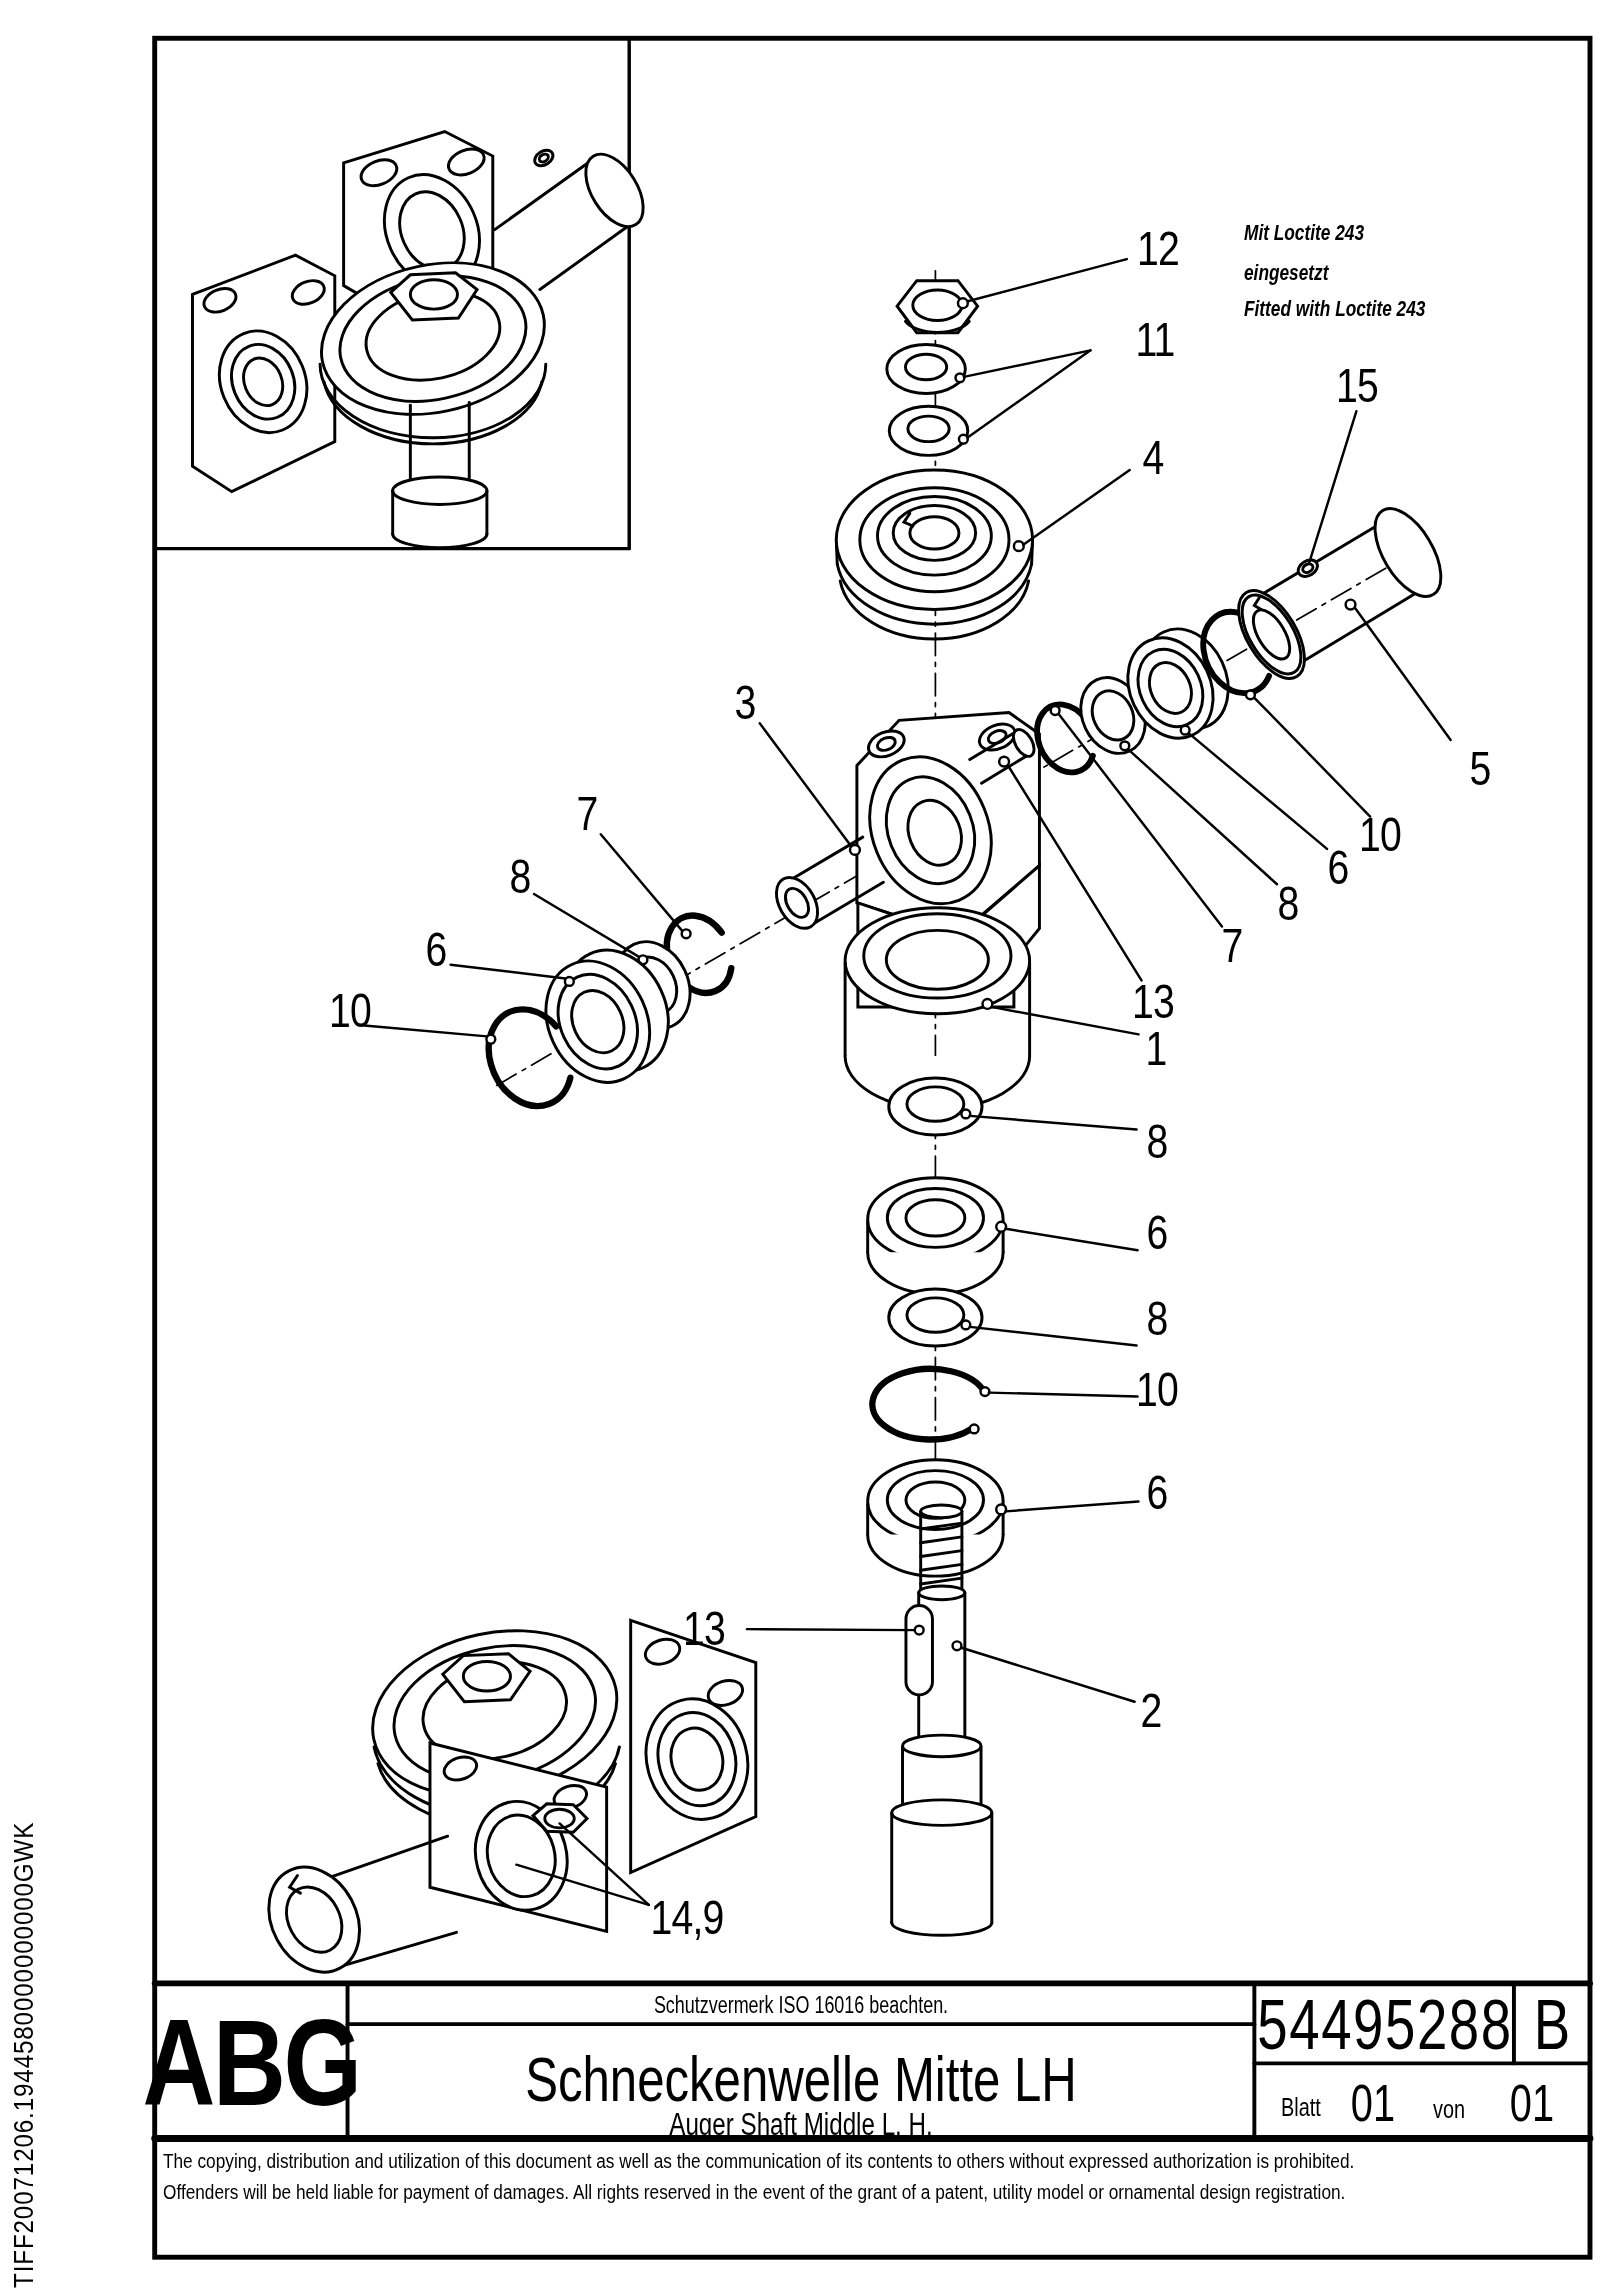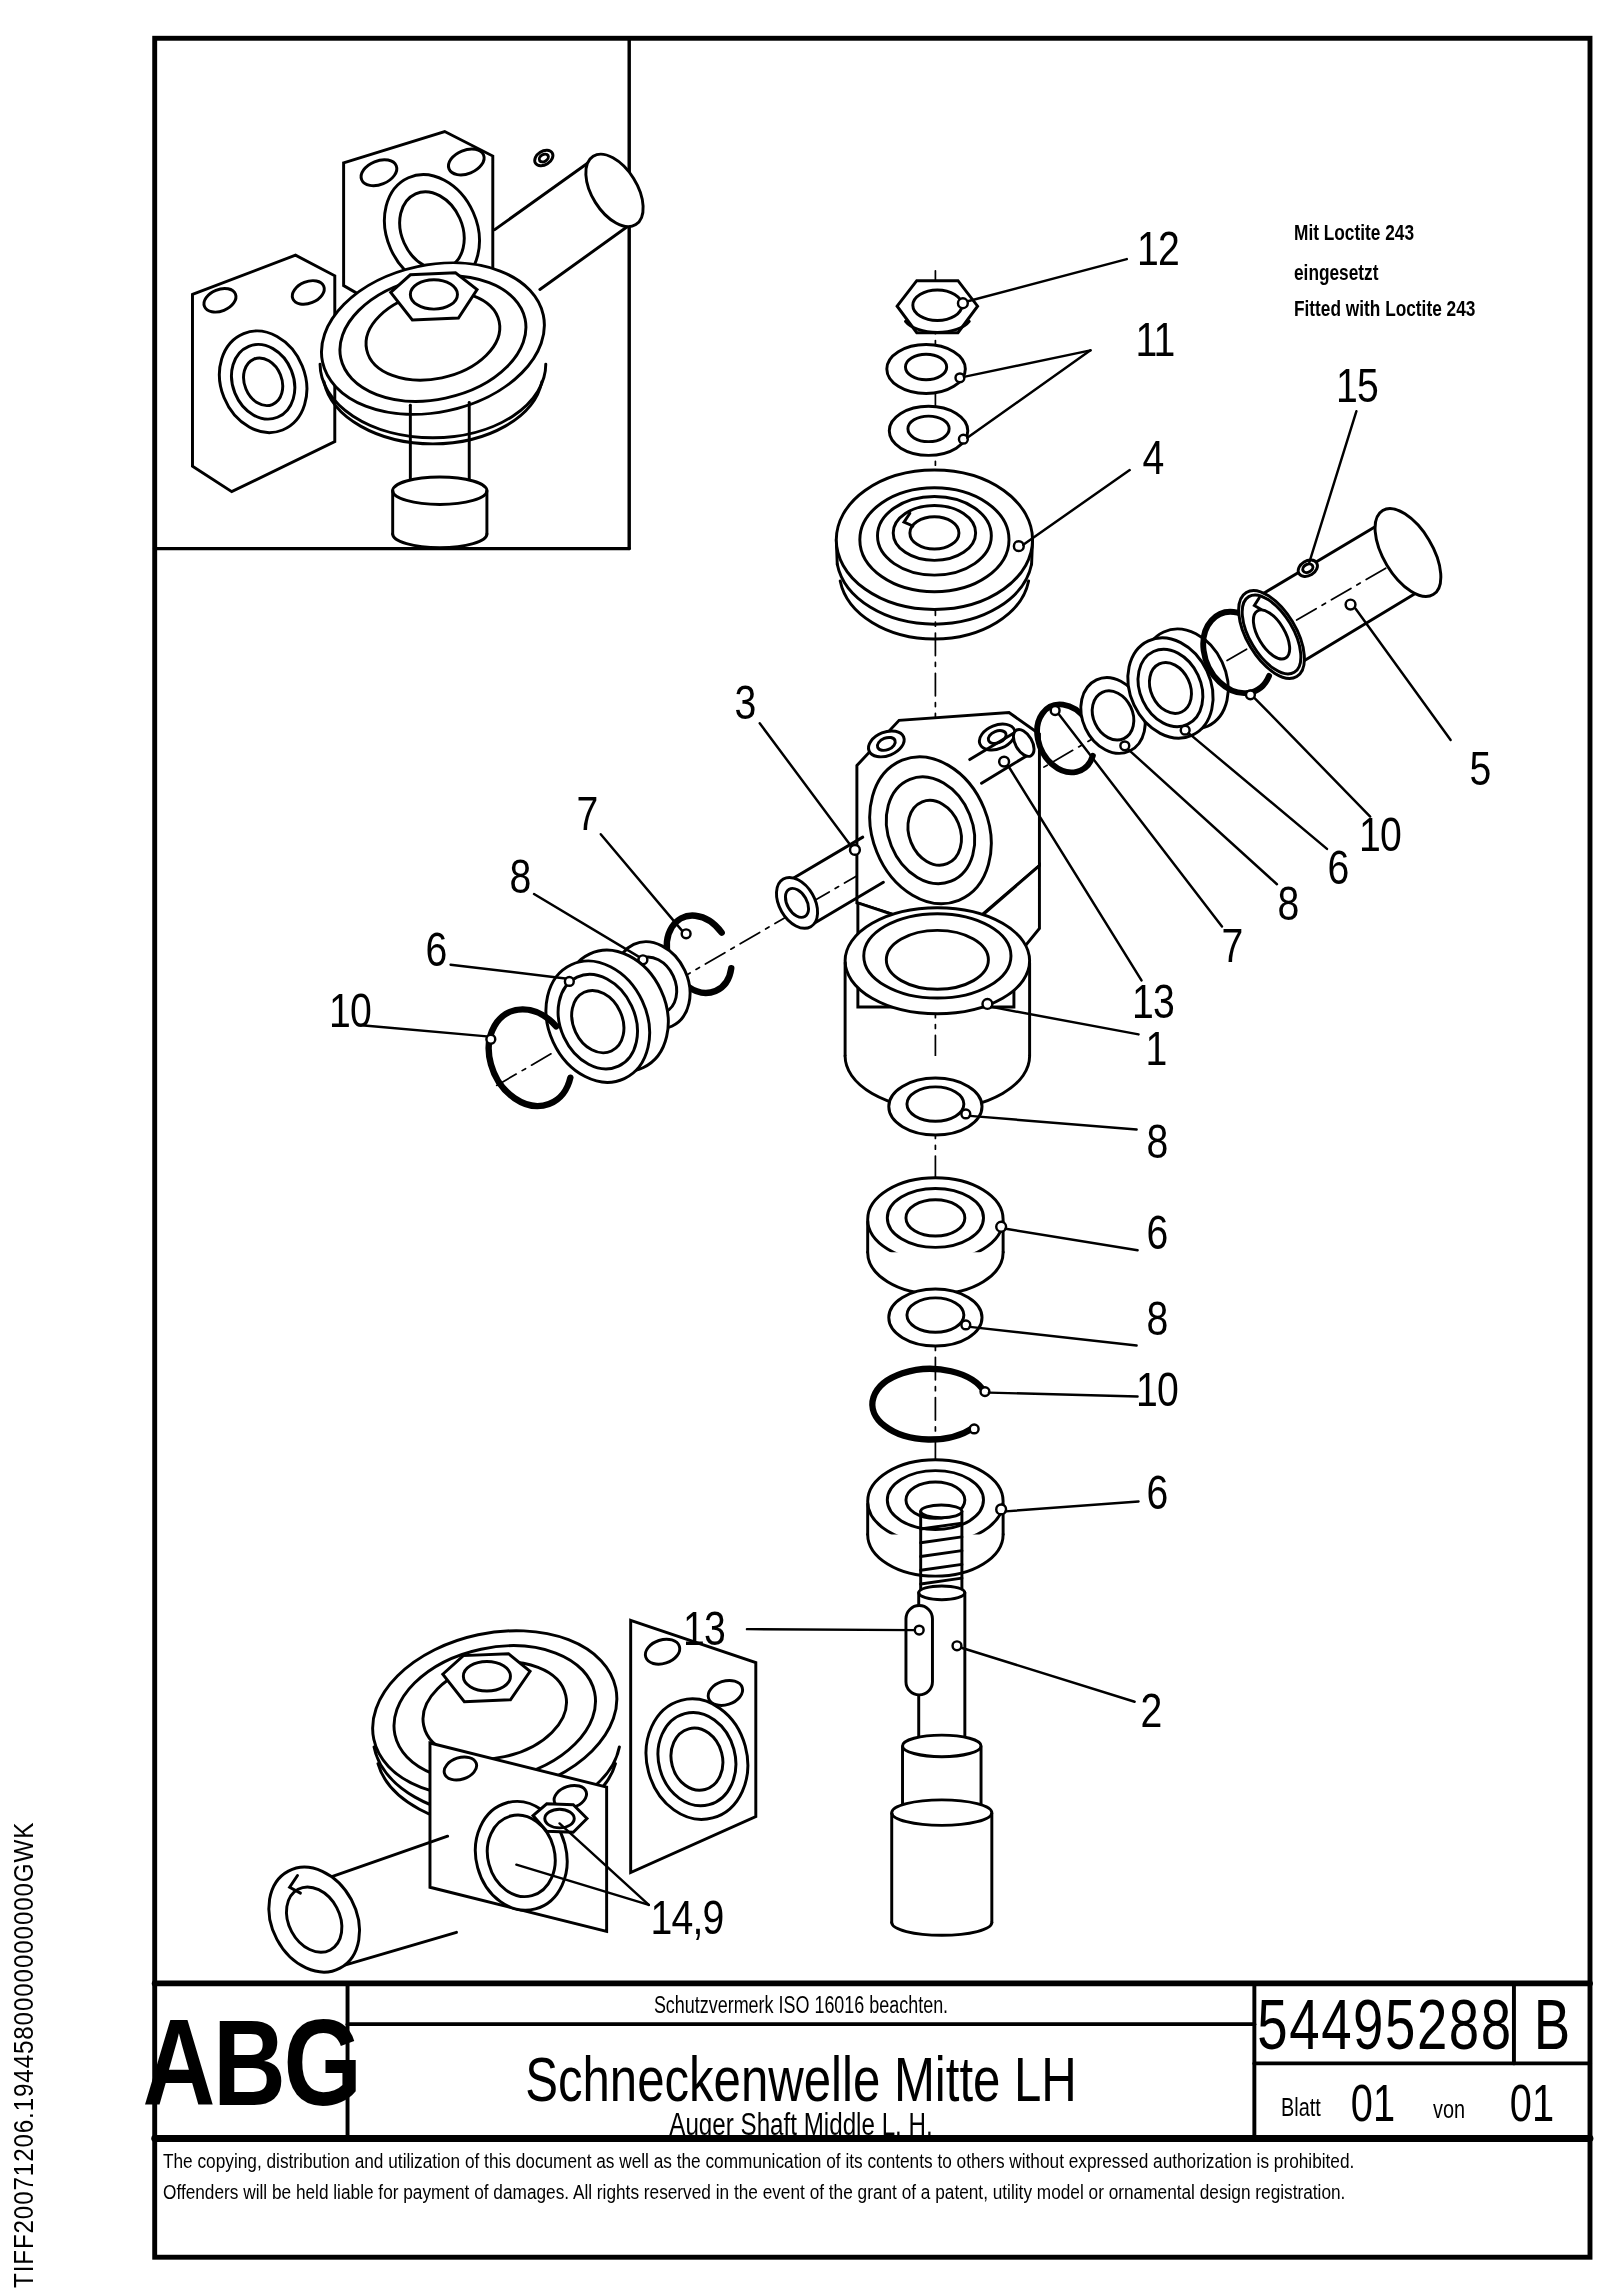--- a/index.html
+++ b/index.html
@@ -356,21 +356,21 @@
     <line x1="2556" y1="4042" x2="2556" y2="4358" stroke-width="8"></line>
     <line x1="708" y1="4125" x2="2556" y2="4125" stroke-width="8"></line>
     <line x1="3085" y1="4042" x2="3085" y2="4205" stroke-width="8"></line>
     <line x1="2556" y1="4205" x2="3240" y2="4205" stroke-width="8"></line>
     <line x1="315" y1="4358" x2="3240" y2="4358" stroke-width="14"></line>
   </g>
 </svg>
 
 <div class="txt" id="margin-text">TIFF20071206.1944580000000000GWK</div>
 
-<div class="txt" style="left:1294px;top:220px;">
+<div class="txt" style="left:1244px;top:220px;font-style:italic;">
   <div class="note-line">Mit Loctite 243</div>
   <div class="note-line" style="margin-top:13.7px;">eingesetzt</div>
   <div class="note-line" style="margin-top:10.8px;">Fitted with Loctite 243</div>
 </div>
 
 <div id="callout-layer">
       <div class="callout" style="left: 1158px; top: 248px;">12</div>
       <div class="callout" style="left: 1155px; top: 339px;">11</div>
       <div class="callout" style="left: 1153px; top: 457px;">4</div>
       <div class="callout" style="left: 1357px; top: 385px;">15</div>

